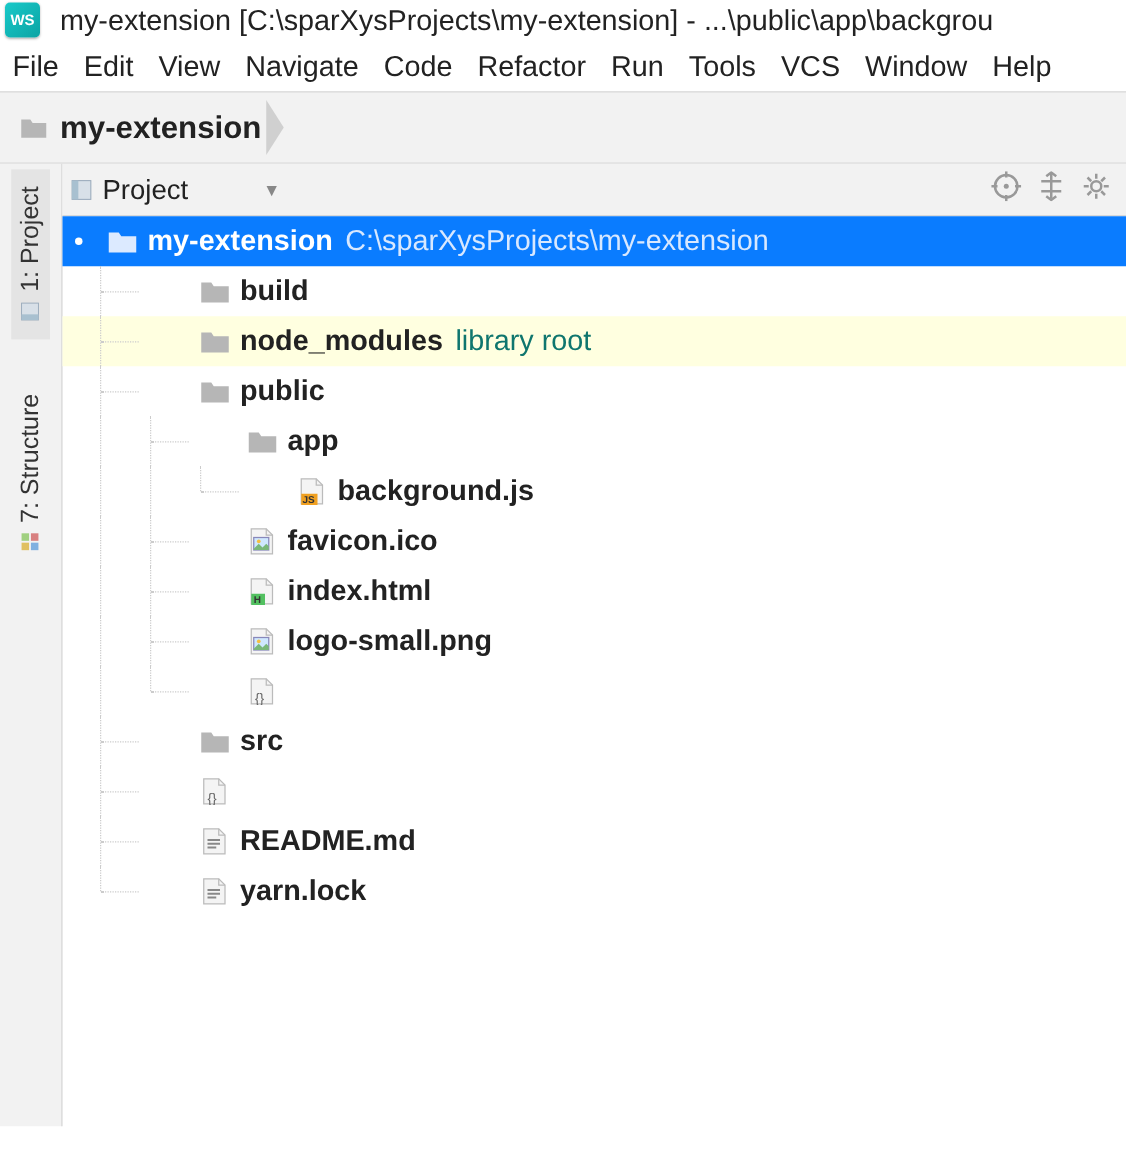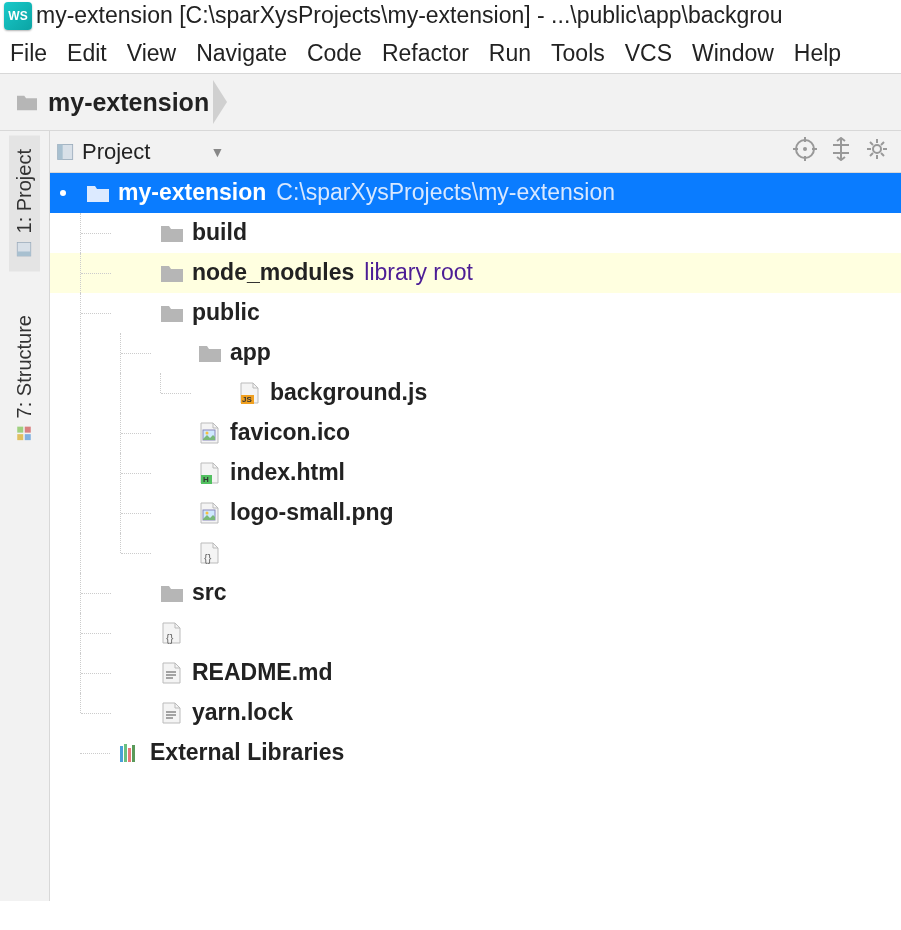--- a/index.html
+++ b/index.html
@@ -8,25 +8,25 @@
     font-size: 20px;
     background: #fff;
     color: #222;
     overflow: hidden;
     width: 901px;
     height: 930px;
   }
   
   .titlebar {
     display: flex;
-    align-items: flex-start;
+    align-items: center;
     padding: 2px 4px 4px 4px;
     font-size: 23px;
     color: #222;
-    gap: 4px;
+    gap: 16px;
   }
   .app-logo {
     width: 28px; height: 28px;
     background: linear-gradient(135deg, #19c9c9 0%, #0ba4a4 100%);
     border-radius: 4px;
     display: flex; align-items: center; justify-content: center;
     font-size: 12px; font-weight: bold; color: #fff;
     box-shadow: 0 1px 2px rgba(0,0,0,0.3);
     flex-shrink: 0;
   }
@@ -155,21 +155,21 @@
     background: #ffffe0;
   }
   .indent { display:inline-block; }
   .node-icon {
     width: 24px; height: 22px;
     margin-right: 8px;
     flex-shrink: 0;
   }
   .node-name { font-weight: 700; }
   .node-name.bold { font-weight: 700; }
-  .node-meta { color: #4c1d95; margin-left: 10px; }
+  .node-meta { color: #0f766e; margin-left: 10px; }
   .tree-row.selected .node-meta { color: #d8e8ff; }
   .dot { width:6px;height:6px;border-radius:50%;background:#fff;margin:0 4px 0 10px;flex-shrink:0; }
 </style>
 </head>
 <body>
 
 <svg width="0" height="0" style="position:absolute">
   <defs>
     <g id="i-folder">
       <path d="M1 4 h8 l2 3 h12 v13 h-22 z" fill="#b6b6b6"></path>
@@ -467,25 +467,16 @@
       <div class="tree-row">
         <span class="indent" style="width:80px;border-left:1px dotted #ccc;margin-left:30px;height:20px;position:relative;align-self:flex-start">
             <span style="position:absolute;top:20px;left:0;width:30px;border-top:1px dotted #ccc"></span>
           </span>
         <svg class="node-icon" viewBox="0 0 24 22">
             <use href="#i-text"></use>
           </svg>
         <span class="node-name">yarn.lock</span>
       </div>
 
-      <div class="tree-row">
-        <span class="indent" style="width:38px;margin-left:30px;height:20px;position:relative;align-self:flex-start">
-            <span style="position:absolute;top:20px;left:0;width:30px;border-top:1px dotted #ccc"></span>
-          </span>
-        <svg class="node-icon" viewBox="0 0 24 22">
-            <use href="#i-libs"></use>
-          </svg>
-        <span class="node-name">External Libraries</span>
-      </div>
 
     </div>
   </div>
 </div>
 
 </body></html>

